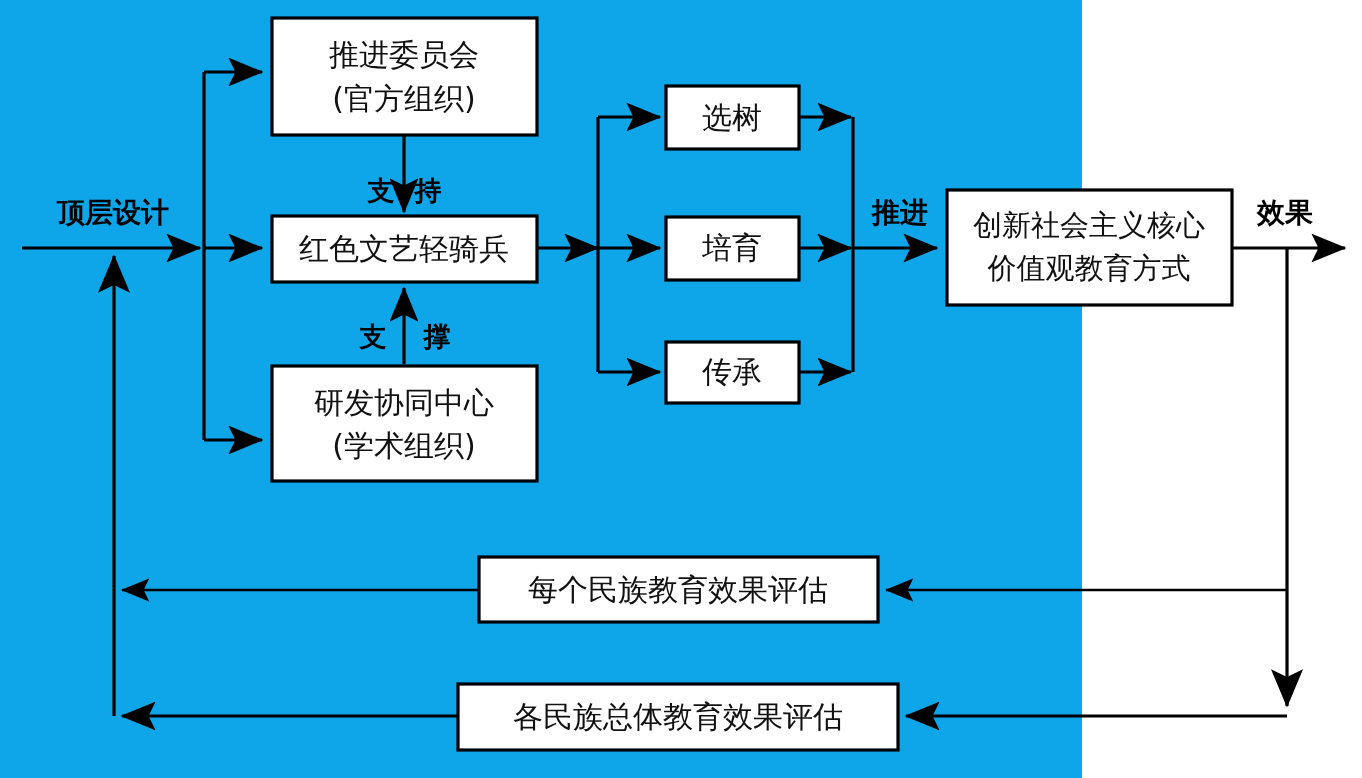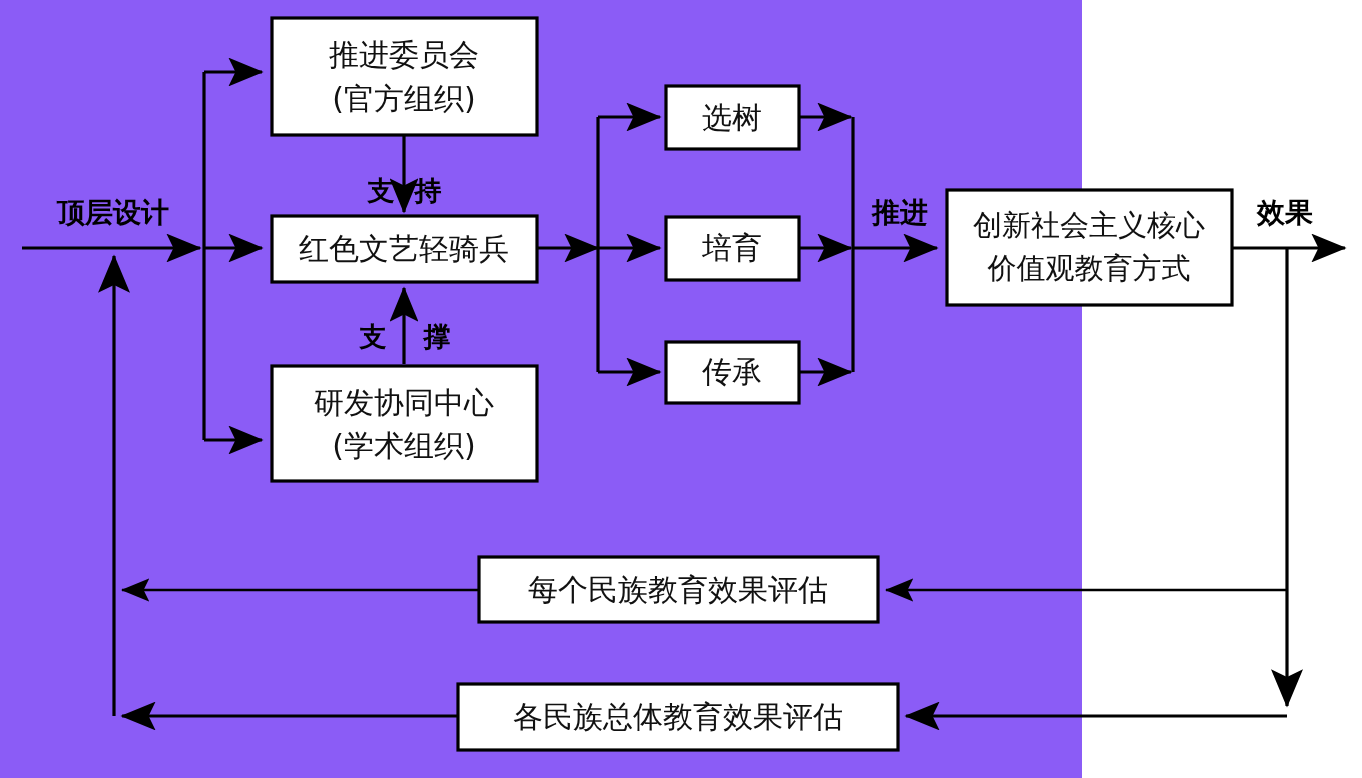--- a/index.html
+++ b/index.html
@@ -1,21 +1,21 @@
 <!DOCTYPE html>
 <html><head>
 <meta charset="utf-8">
 <style>
   html,body{margin:0;padding:0;background:#ffffff;}
   body{
     width:1362px;height:778px;
     font-family:"DejaVu Sans","Liberation Sans",sans-serif;
     overflow:hidden;
   }
-  #diagram-root{position:relative;width:1082px;height:778px;background:#8b5cf6;}
+  #diagram-root{position:relative;width:1082px;height:778px;background:#0ea5e9;}
   svg#flow{position:absolute;left:0;top:0;width:1362px;height:778px;display:block;}
   .box-rect{fill:#ffffff;stroke:#000000;stroke-width:3.2;}
   .edge{stroke:#000000;stroke-width:3.2;fill:none;}
   .edge-thin{stroke:#000000;stroke-width:2.6;fill:none;}
   .node-label{
     font-family:"DejaVu Sans","Liberation Sans",sans-serif;
     fill:#111111;
     text-anchor:middle;
     dominant-baseline:middle;
   }

